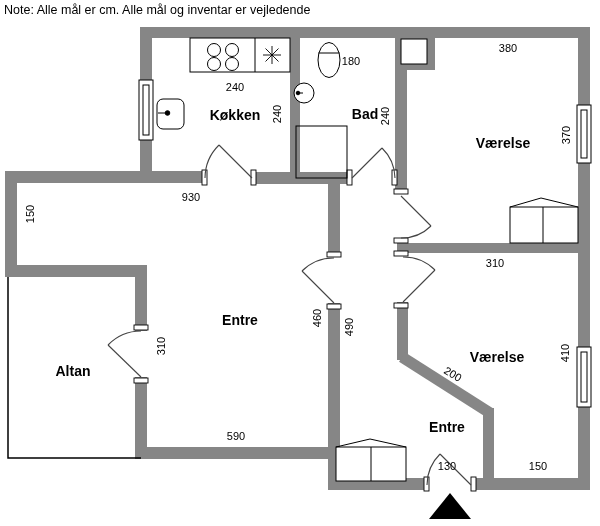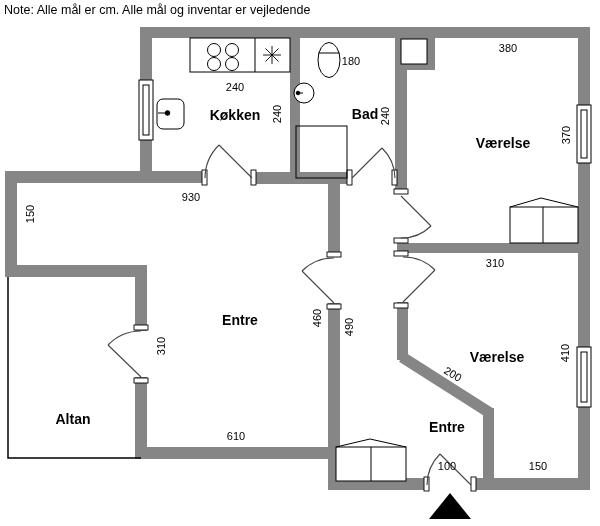--- a/index.html
+++ b/index.html
@@ -168,34 +168,34 @@
     <polygon points="450,493 429,519 471,519" fill="#000"></polygon>
   </svg>
 
   <div id="note">Note: Alle mål er cm. Alle mål og inventar er vejledende</div>
 
   <div id="labels">
       <div class="room-label" style="left: 235px; top: 115px; transform: translate(-50%, -50%) rotate(0deg);">Køkken</div>
       <div class="room-label" style="left: 365px; top: 114px; transform: translate(-50%, -50%) rotate(0deg);">Bad</div>
       <div class="room-label" style="left: 503px; top: 143px; transform: translate(-50%, -50%) rotate(0deg);">Værelse</div>
       <div class="room-label" style="left: 240px; top: 320px; transform: translate(-50%, -50%) rotate(0deg);">Entre</div>
-      <div class="room-label" style="left: 73px; top: 371px; transform: translate(-50%, -50%) rotate(0deg); margin-top: 48px;">Altan</div>
+      <div class="room-label" style="left: 73px; top: 371px; transform: translate(-50%, -50%) rotate(0deg);">Altan</div>
       <div class="room-label" style="left: 497px; top: 357px; transform: translate(-50%, -50%) rotate(0deg);">Værelse</div>
       <div class="room-label" style="left: 447px; top: 427px; transform: translate(-50%, -50%) rotate(0deg);">Entre</div>
       <div class="dim-label" style="left: 235px; top: 87px; transform: translate(-50%, -50%) rotate(0deg);">240</div>
       <div class="dim-label" style="left: 277px; top: 114px; transform: translate(-50%, -50%) rotate(-90deg);">240</div>
       <div class="dim-label" style="left: 351px; top: 61px; transform: translate(-50%, -50%) rotate(0deg);">180</div>
       <div class="dim-label" style="left: 385px; top: 116px; transform: translate(-50%, -50%) rotate(-90deg);">240</div>
       <div class="dim-label" style="left: 508px; top: 48px; transform: translate(-50%, -50%) rotate(0deg);">380</div>
       <div class="dim-label" style="left: 566px; top: 135px; transform: translate(-50%, -50%) rotate(-90deg);">370</div>
       <div class="dim-label" style="left: 191px; top: 197px; transform: translate(-50%, -50%) rotate(0deg);">930</div>
       <div class="dim-label" style="left: 30px; top: 214px; transform: translate(-50%, -50%) rotate(-90deg);">150</div>
       <div class="dim-label" style="left: 161px; top: 346px; transform: translate(-50%, -50%) rotate(-90deg);">310</div>
       <div class="dim-label" style="left: 495px; top: 263px; transform: translate(-50%, -50%) rotate(0deg);">310</div>
       <div class="dim-label" style="left: 317px; top: 318px; transform: translate(-50%, -50%) rotate(-90deg);">460</div>
       <div class="dim-label" style="left: 349px; top: 327px; transform: translate(-50%, -50%) rotate(-90deg);">490</div>
       <div class="dim-label" style="left: 565px; top: 353px; transform: translate(-50%, -50%) rotate(-90deg);">410</div>
       <div class="dim-label" style="left: 453px; top: 374px; transform: translate(-50%, -50%) rotate(31deg);">200</div>
-      <div class="dim-label" style="left: 236px; top: 436px; transform: translate(-50%, -50%) rotate(0deg);">610</div>
-      <div class="dim-label" style="left: 447px; top: 466px; transform: translate(-50%, -50%) rotate(0deg);">100</div>
+      <div class="dim-label" style="left: 236px; top: 436px; transform: translate(-50%, -50%) rotate(0deg);">590</div>
+      <div class="dim-label" style="left: 447px; top: 466px; transform: translate(-50%, -50%) rotate(0deg);">130</div>
       <div class="dim-label" style="left: 538px; top: 466px; transform: translate(-50%, -50%) rotate(0deg);">150</div>
     </div>
 </div>
 
 </body></html>

